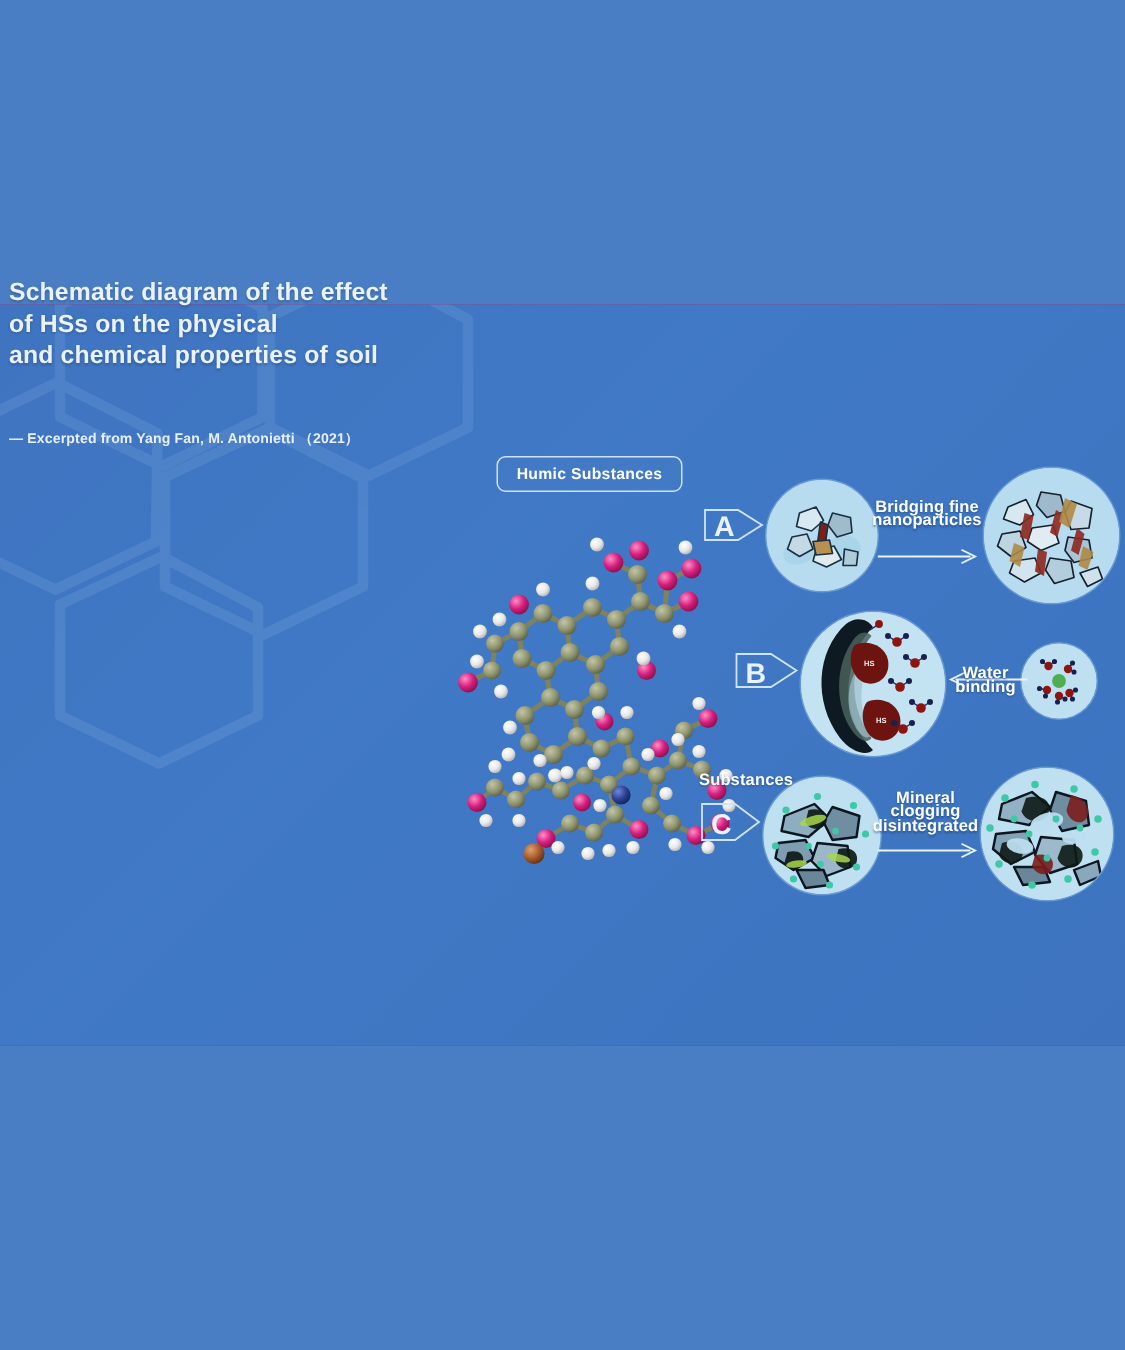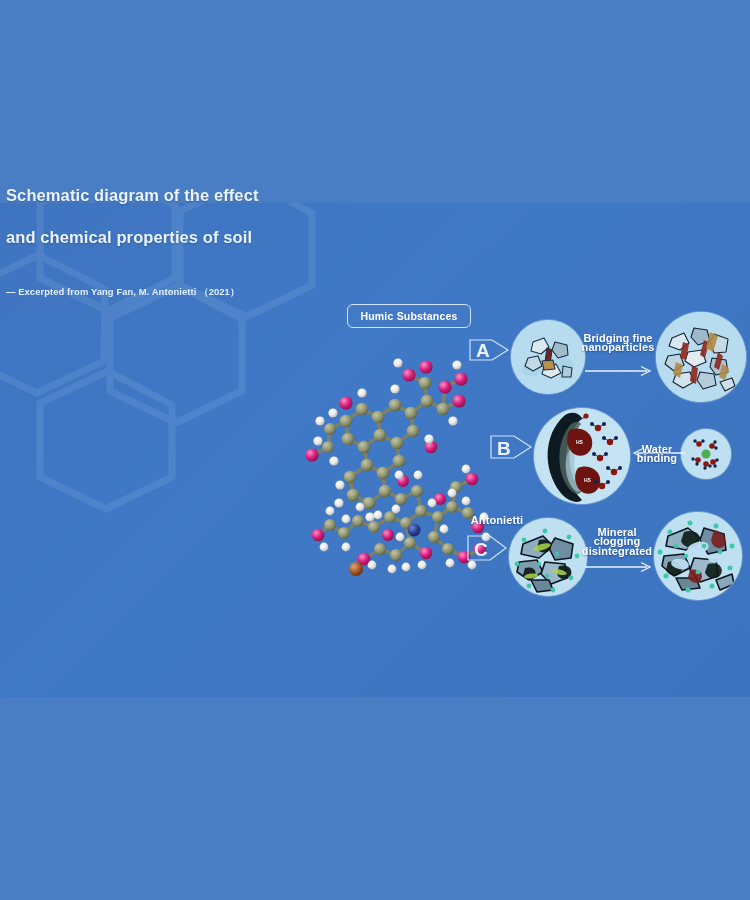--- a/index.html
+++ b/index.html
@@ -29,21 +29,21 @@
          letter-spacing:.1px;margin:0 0 6px 0;text-shadow:0 1px 2px rgba(0,0,0,.22);}
   #subtitle{color:#bed8f3;font-size:8.6px;line-height:12px;margin:0;
             letter-spacing:.1px;}
   #credit{color:#e6f0fb;font-size:9.4px;font-weight:700;margin:38px 0 0 0;
           letter-spacing:.1px;}
 
   
   #hs-pill{position:absolute;left:331px;top:304px;width:122px;height:22px;
            border:1.4px solid #cfe4fa;border-radius:6px;z-index:7;
            display:flex;align-items:center;justify-content:center;
-           background:rgba(74,126,196,.22);margin-left:16px;}
+           background:rgba(74,126,196,.22);}
   #hs-pill span{color:#ffffff;font-size:10.5px;font-weight:600;letter-spacing:.2px;}
 
   
   #molecules{position:absolute;left:300px;top:325px;width:210px;height:290px;z-index:5;}
 
   
   .marker{position:absolute;z-index:7;}
   .marker svg{display:block;overflow:visible;}
   .marker .ltr{font-family:"Liberation Sans",sans-serif;font-weight:700;
                font-size:19px;fill:#e9f3ff;}
@@ -95,21 +95,21 @@
         <polygon points="130,125 198,93 262,126 262,198 196,230 130,198"></polygon>
         <polygon points="60,210 128,178 192,212 192,284 126,316 60,284"></polygon>
         <polygon points="200,18 268,-14 332,20 332,92 266,124 200,92"></polygon>
       </g>
     </svg>
   </div>
 
   <div id="textblock">
     <h1 id="title">
       <span>Schematic diagram of the effect</span><br>
-      <br>
+      <span>of HSs on the physical</span><br>
       <span>and chemical properties of soil</span>
     </h1>
     <p id="credit">— Excerpted from Yang Fan, M. Antonietti （2021）</p>
   </div>
 
   <div id="hs-pill">
     <span>Humic Substances</span>
   </div>
 
   <svg id="molecules" viewBox="0 0 210 290">
@@ -494,21 +494,21 @@
           <circle cx="6" cy="40" r="2.5"></circle>
         <circle cx="32" cy="44" r="2.3"></circle>
           <circle cx="50" cy="34" r="2.3"></circle>
           <circle cx="44" cy="60" r="2.3"></circle>
         <circle cx="66" cy="40" r="2.3"></circle>
           <circle cx="22" cy="34" r="2.3"></circle>
       </g>
     </svg>
   </div>
 
-  <div class="cap" id="cap-c1">Antonietti</div>
+  <div class="cap" id="cap-c1">Substances</div>
 
   <div class="cap" id="cap-c2">
     <span>Mineral clogging</span><br>
     <span>disintegrated</span>
   </div>
   <svg class="conn" id="conn-c" width="70" height="14" viewBox="0 0 70 14">
     <path d="M0 7 H62" stroke="#eaf4ff" stroke-width="1.3"></path>
     <path d="M56 2.5 L65 7 L56 11.5" fill="none" stroke="#eaf4ff" stroke-width="1.3"></path>
   </svg>
 

